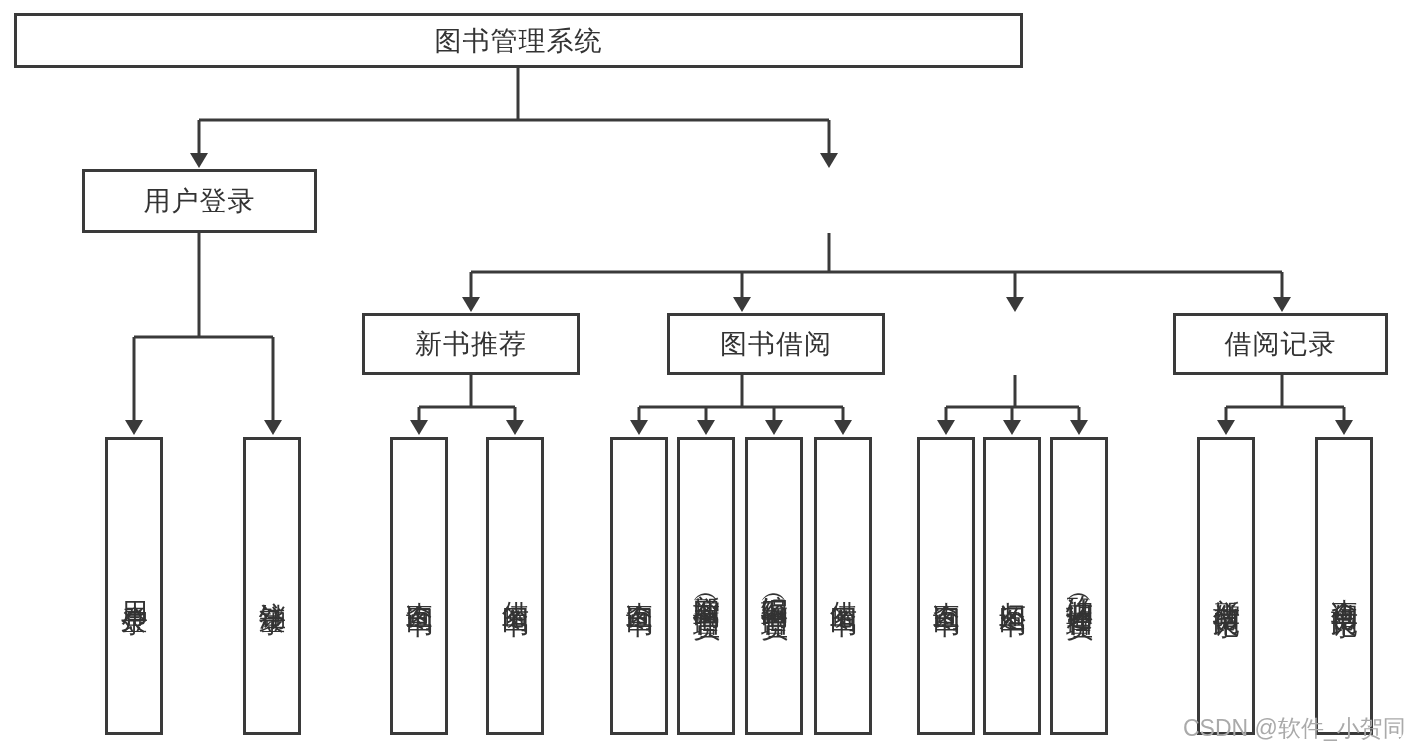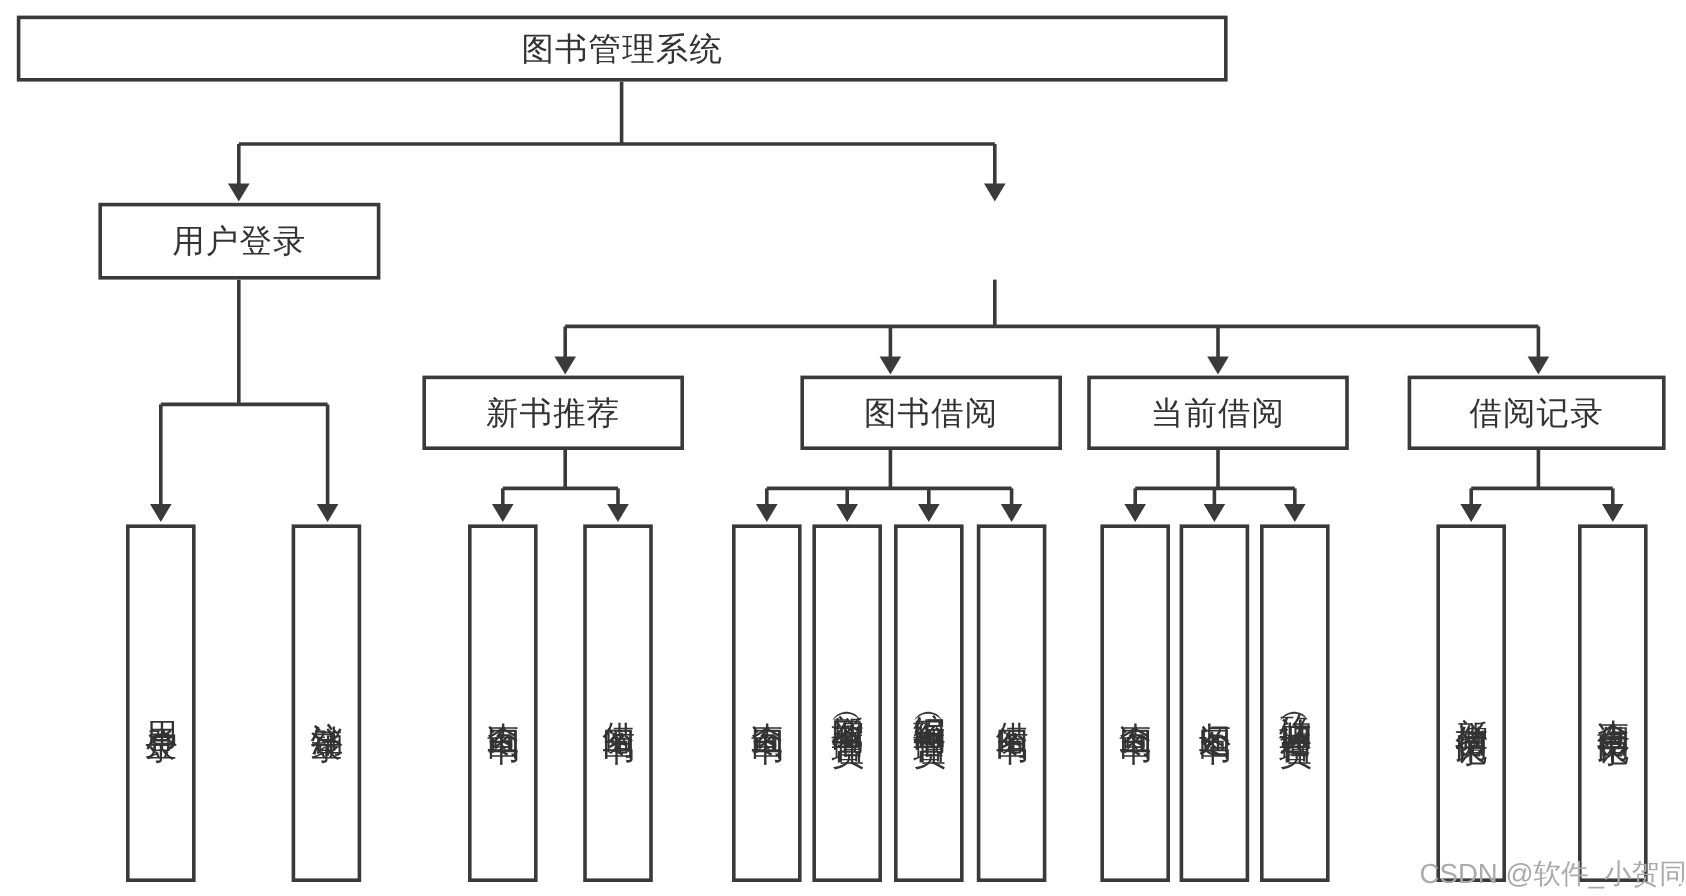--- a/index.html
+++ b/index.html
@@ -121,28 +121,25 @@
   </svg>
 
   <div class="box root-box">
     <span>图书管理系统</span>
   </div>
 
   <div class="box l2-box" style="left:82px;">
     <span>用户登录</span>
   </div>
 
-  <div class="box l3-box" style="left:352px;">
+  <div class="box l3-box" style="left:362px;">
     <span>新书推荐</span>
   </div>
   <div class="box l3-box" style="left:633px;margin-left:34px;">
     <span>图书借阅</span>
-  </div>
-  <div class="box l3-box" style="left:906px;">
-    <span>当前借阅</span>
   </div>
   <div class="box l3-box" style="left:1173px;width:215px;">
     <span>借阅记录</span>
   </div>
 
   <div class="box leaf" style="left:105px;">
     <span class="vtext">用户登录</span>
   </div>
   <div class="box leaf" style="left:243px;">
     <span class="vtext">注销登录</span>

